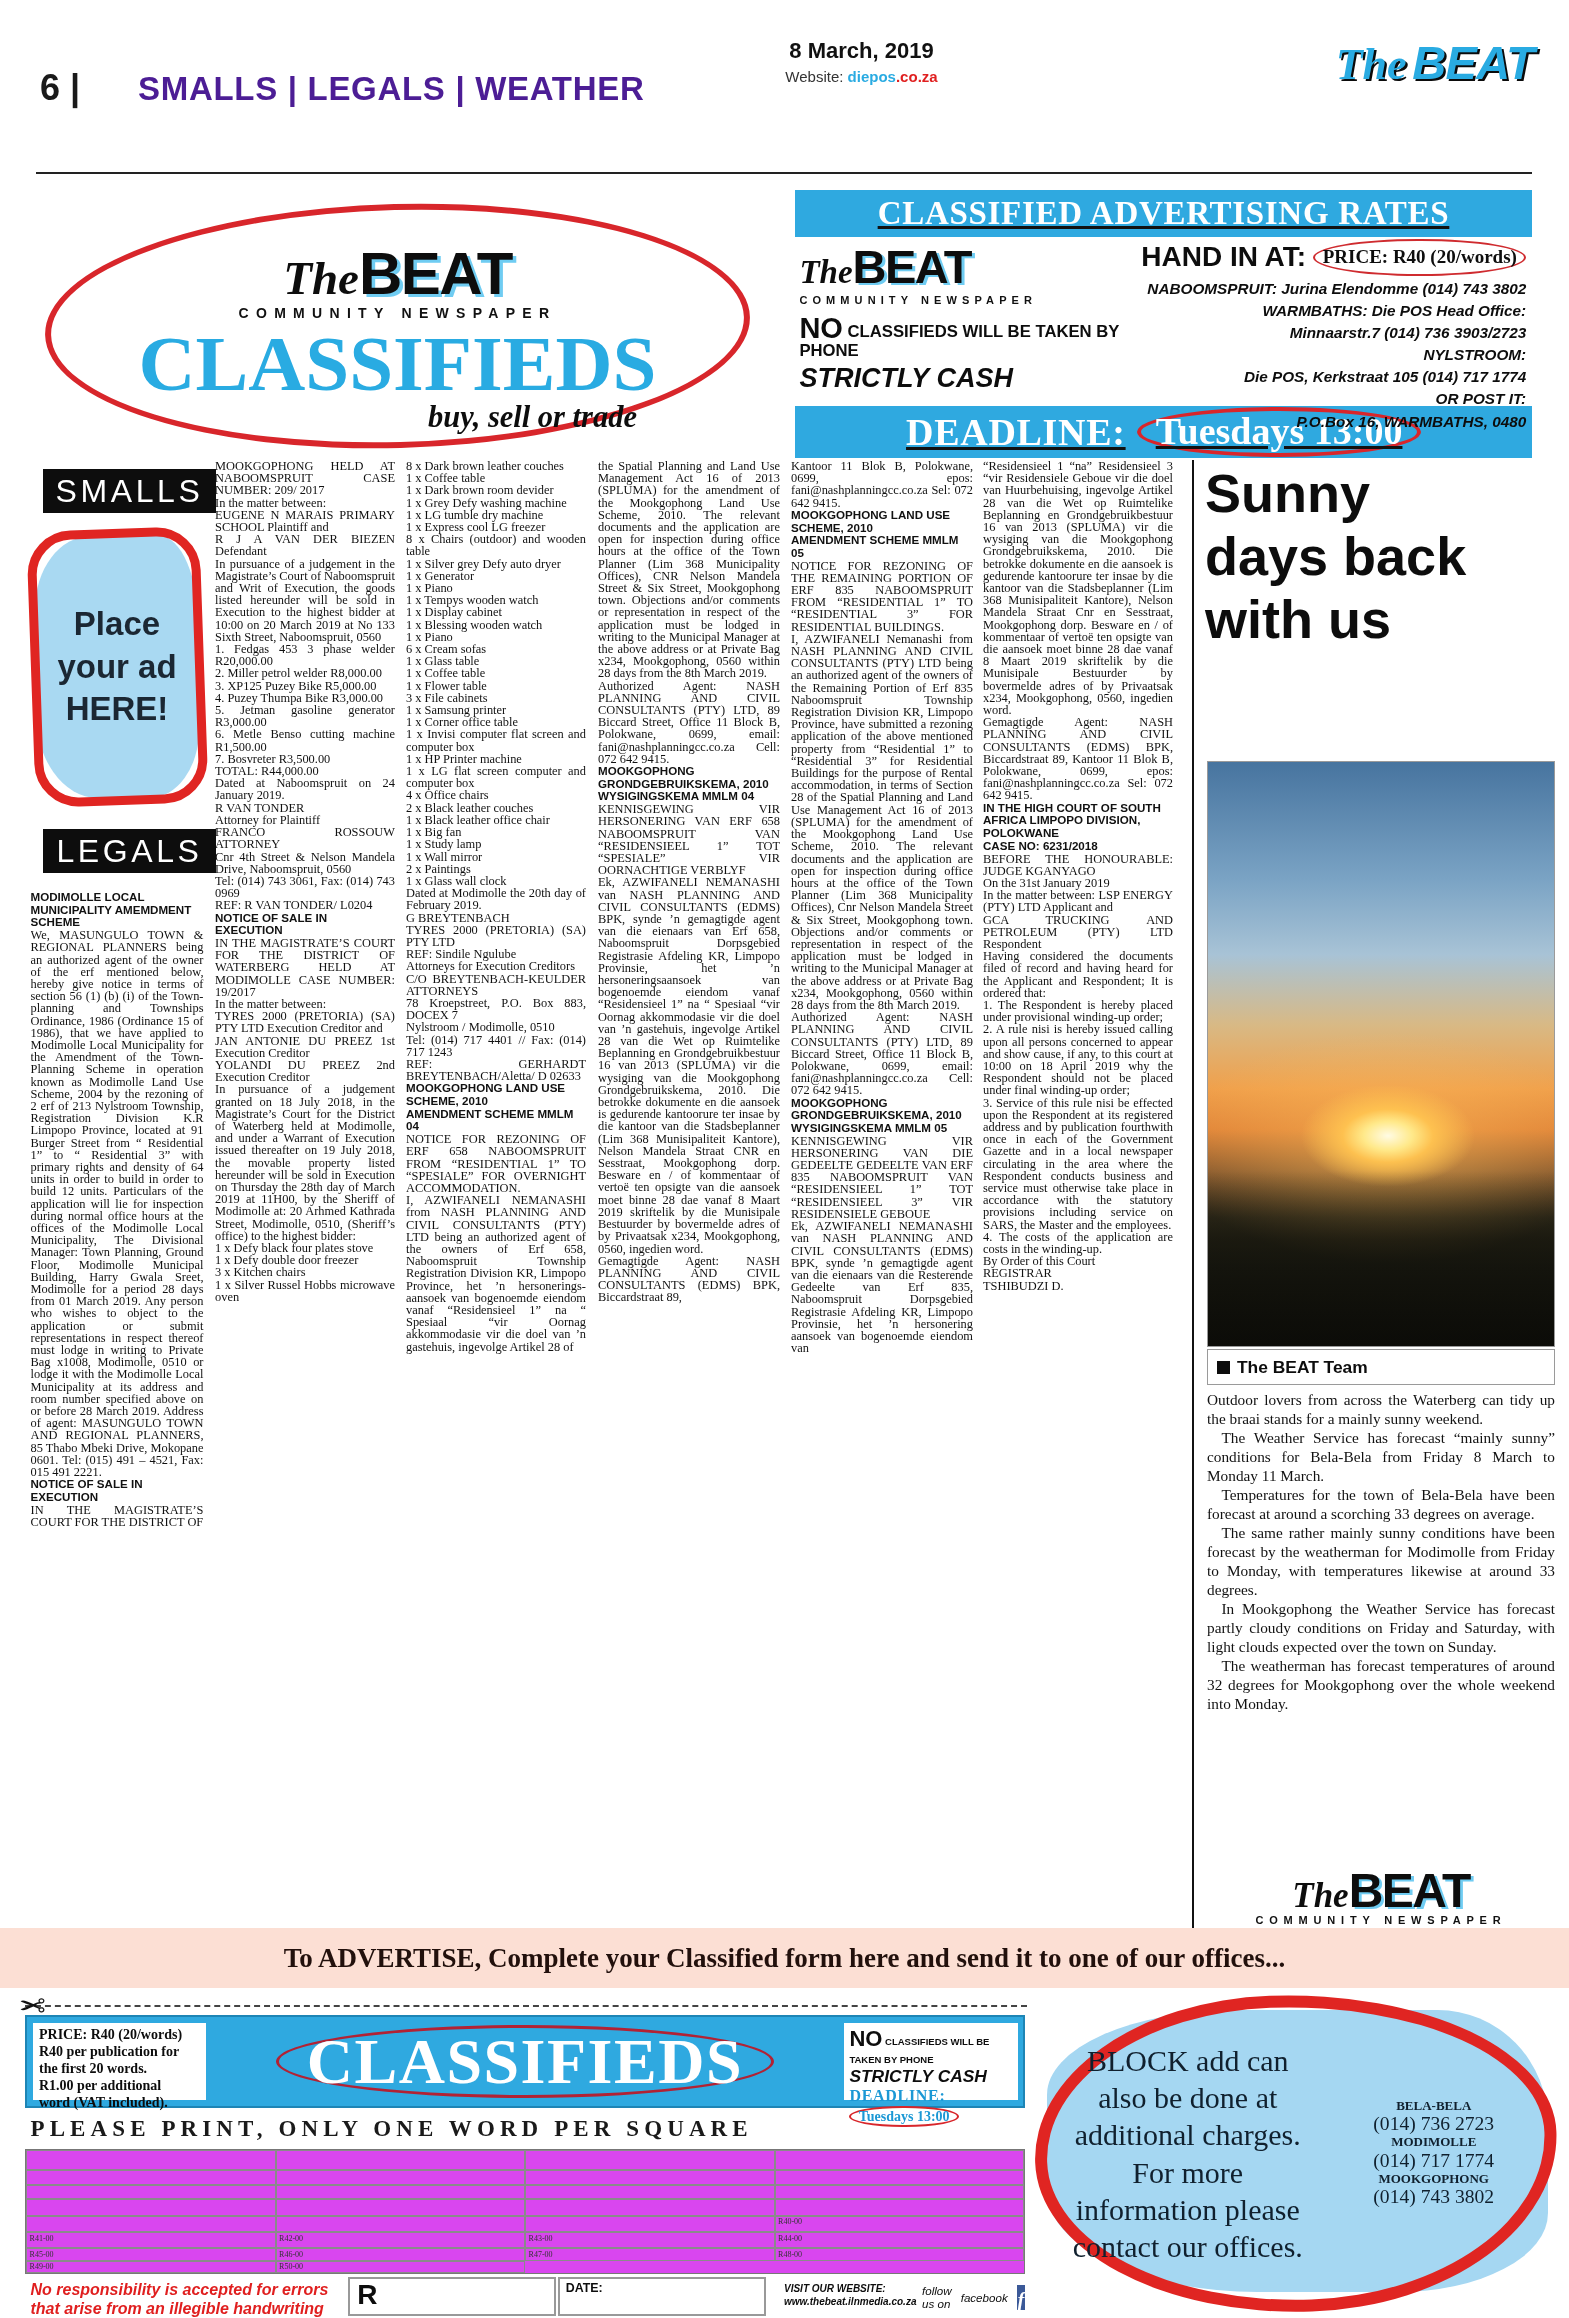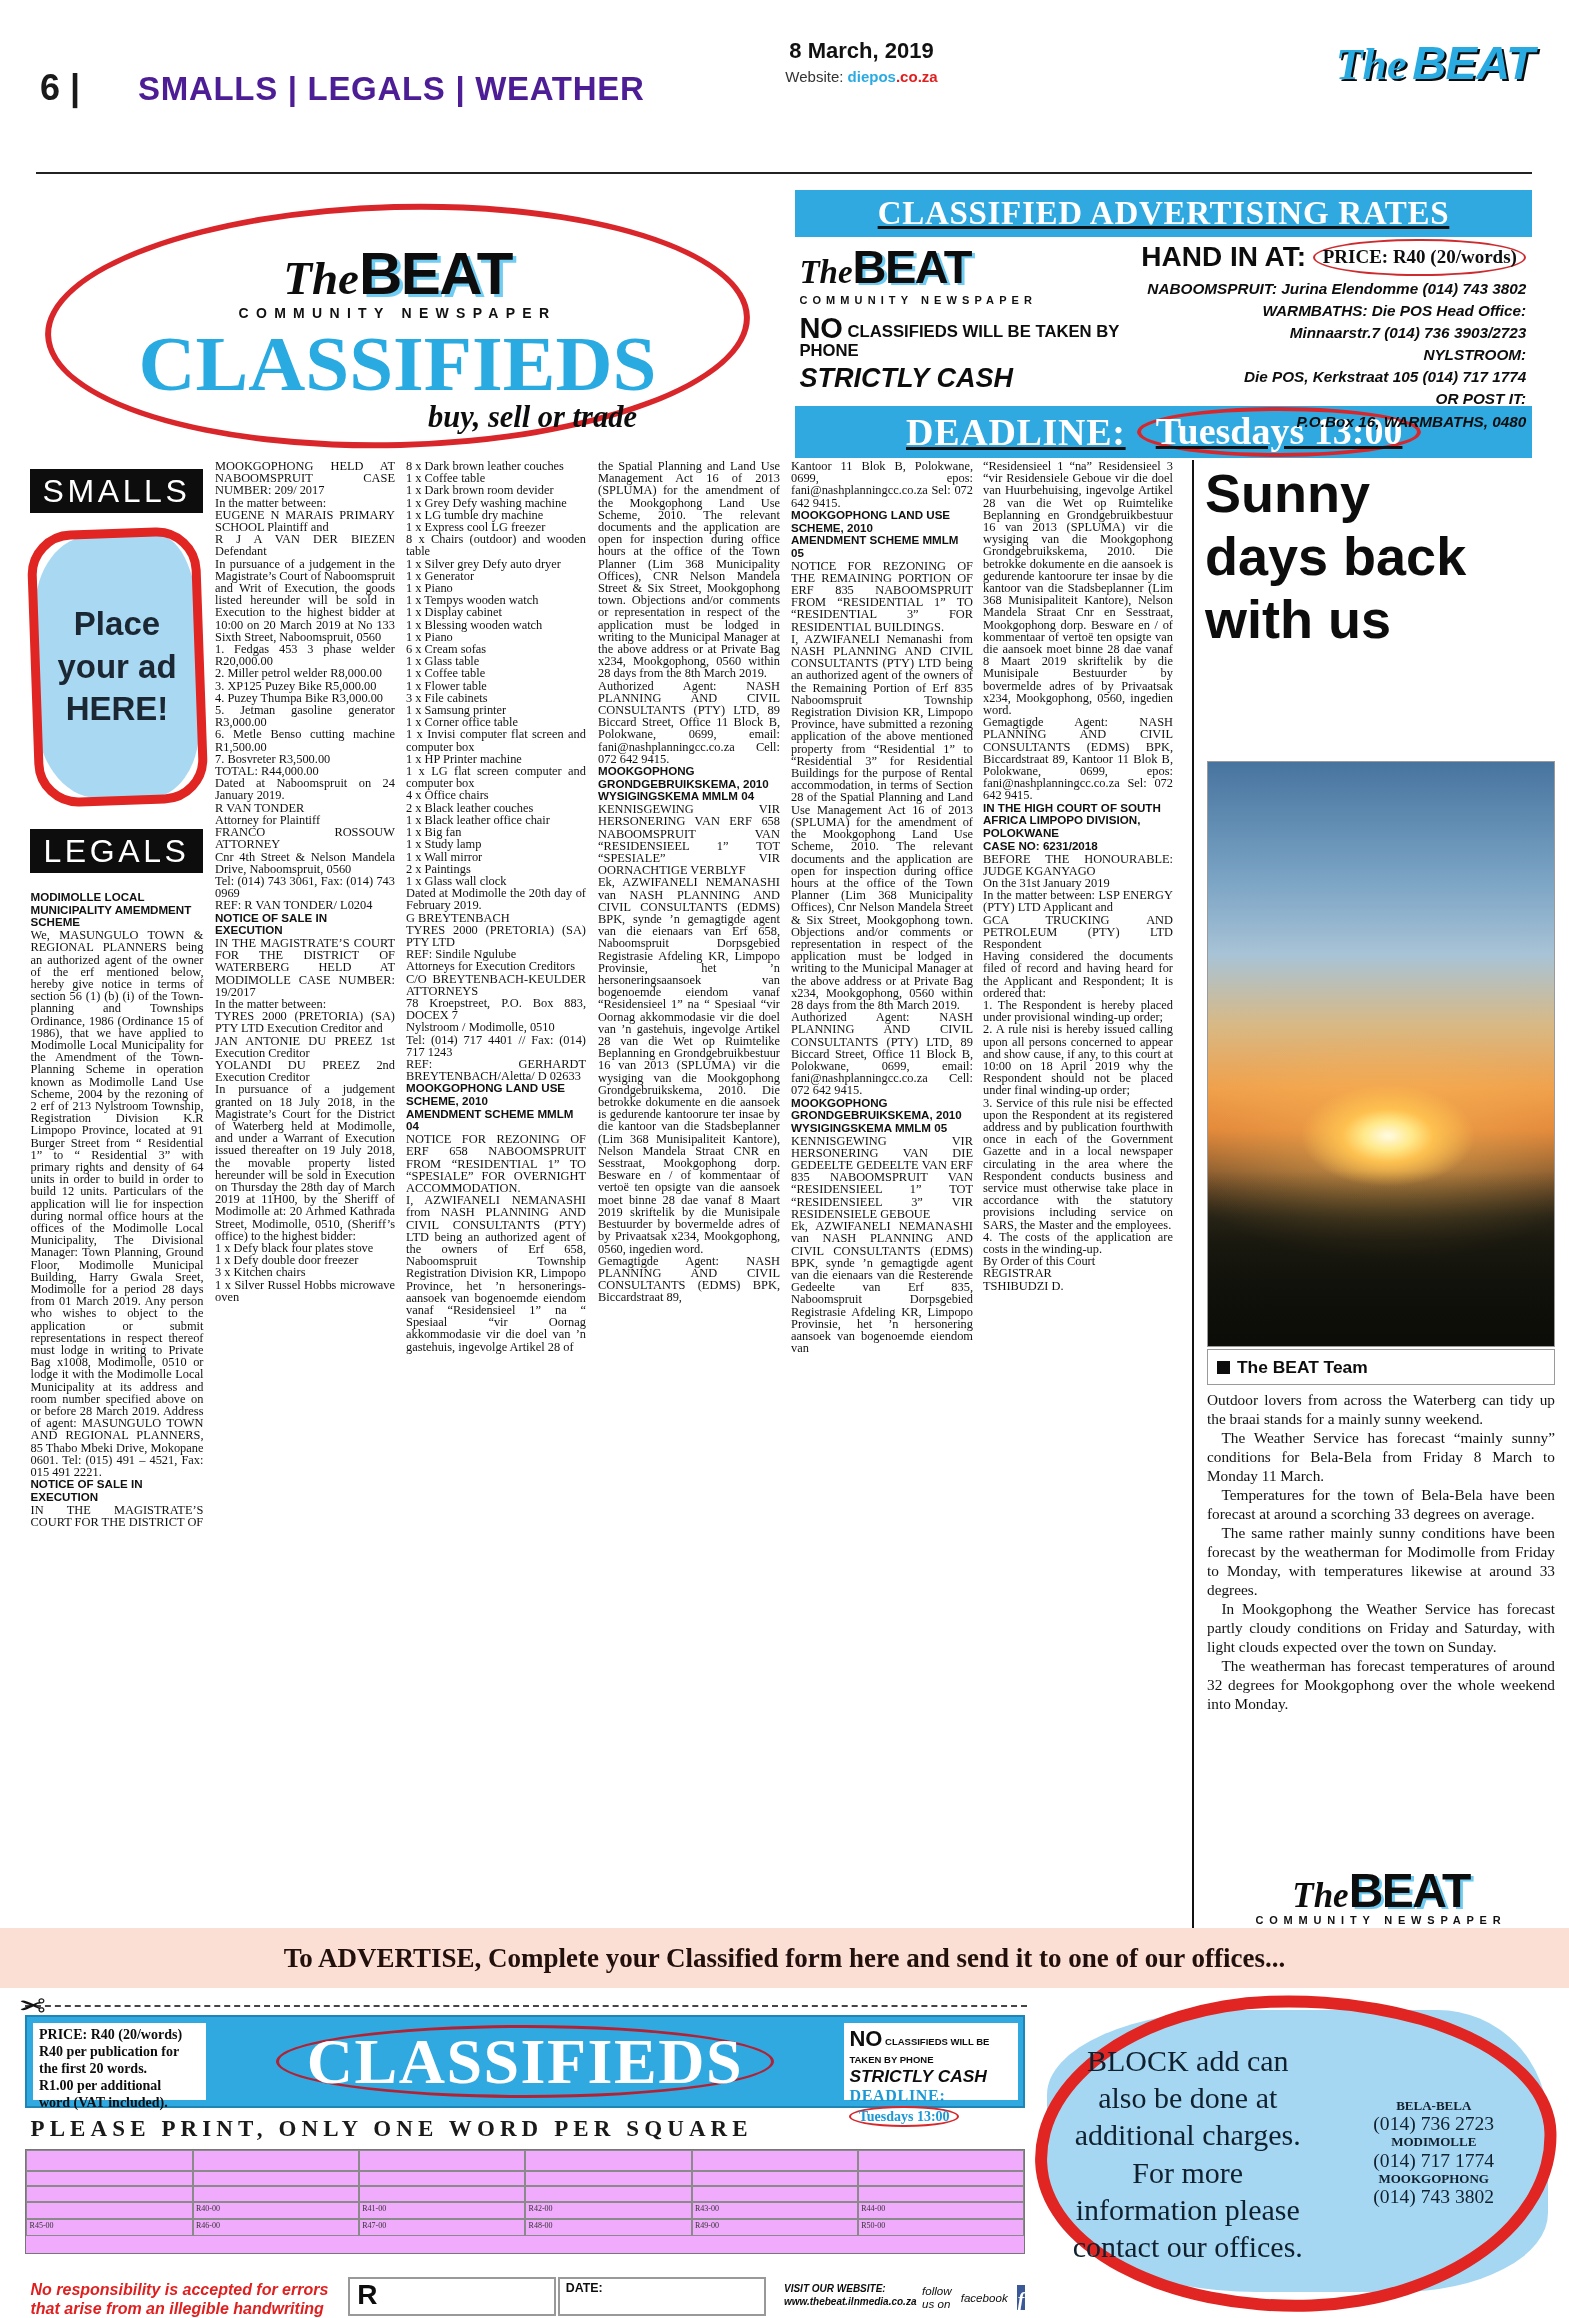--- a/index.html
+++ b/index.html
@@ -60,21 +60,21 @@
   .price-pill { font-family:"Liberation Serif",serif; font-weight:bold; font-size:19px; color:#0d0d0d;
                 border:2.2px solid #cf2b2f; border-radius:50%; padding:5.8px 7.3px; }
   .loc-lines { margin-top:1.5px; font-family:"Liberation Sans",sans-serif; font-style:italic; font-weight:bold;
                font-size:15.3px; line-height:1.45; color:#0d0d0d; }
   .deadline-bar { height:52px; background:#2fa9e0; display:flex; align-items:center; justify-content:center; gap:11.6px; }
   .dl-label { font-family:"Liberation Serif",serif; font-weight:bold; font-size:38px; color:#fff; letter-spacing:0.7px; }
   .dl-time  { font-family:"Liberation Serif",serif; font-weight:bold; font-size:38px; color:#fff;
               border:4.4px solid #d8262b; border-radius:50%; padding:0 14.5px; line-height:1.1; }
 
   
-  .black-box { position:absolute; left:30px; width:173px; height:44px; background:#0d0d0d; color:#fff;
+  .black-box { position:absolute; left:43px; width:173px; height:44px; background:#0d0d0d; color:#fff;
                font-family:"Liberation Sans",sans-serif; font-size:32px; letter-spacing:3.6px;
                display:flex; align-items:center; justify-content:center; }
   .smalls-box { top:469px; }
   .legals-box { top:829px; }
   .place-ad { position:absolute; left:30.5px; top:529px; width:173px; height:276px; }
   .pa-splash { position:absolute; inset:7.3px 4.4px; background:#a9d9f2; border-radius:34% 24% 30% 38% / 28% 36% 26% 34%; }
   .pa-ring { position:absolute; inset:0; border:9.5px solid #e02522; border-radius:44px; transform:rotate(-2deg); }
   .pa-text { position:absolute; inset:0; display:flex; align-items:center; justify-content:center; text-align:center;
              font-family:"Liberation Sans",sans-serif; font-weight:900; font-size:33px; line-height:1.3;
              color:#1b2733; white-space:pre-line; }
@@ -134,23 +134,23 @@
   .no-box { background:#fff; width:174px; margin:5.8px; padding:2.9px 5.8px; box-sizing:border-box;
             font-family:"Liberation Sans",sans-serif; color:#0d0d0d; }
   .no-box .no-big { font-weight:900; font-size:22px; vertical-align:-1.5px; }
   .no-box .no-rest { font-weight:bold; font-size:9.5px; }
   .no-box .strictly { font-style:italic; font-weight:900; font-size:17.4px; margin-top:1.5px; }
   .no-box .dl2-label { font-family:"Liberation Serif",serif; font-weight:bold; font-size:16px; color:#1b98d5; letter-spacing:0.7px; }
   .no-box .dl2-time { display:inline-block; font-family:"Liberation Serif",serif; font-weight:bold; font-size:14px; color:#1b98d5;
                       border:2.2px solid #d8262b; border-radius:50%; padding:0.7px 7.3px; margin-top:0.7px; }
   .print-note { position:absolute; left:30.5px; top:2116px; font-family:"Liberation Serif",serif; font-weight:bold;
                 font-size:23px; letter-spacing:5.1px; color:#1a1a1a; }
-  .word-grid { position:absolute; left:25.4px; top:2149px; width:1000px; height:105px; box-sizing:border-box;
-               display:grid; grid-template-columns:repeat(6,1fr); grid-template-rows:1.35fr 1fr 1fr 1.1fr 1.1fr 1.1fr;
-               border:1.5px solid #777; background:#f0abfc; }
+  .word-grid { position:absolute; left:25.4px; top:2149px; width:1000px; height:125px; box-sizing:border-box;
+               display:grid; grid-template-columns:repeat(4,1fr); grid-template-rows:1.35fr 1fr 1fr 1.1fr 1.1fr 1.1fr;
+               border:1.5px solid #777; background:#d946ef; }
   .grid-cell { border:0.7px solid #8a8a8a; font-family:"Liberation Serif",serif; font-size:8px; color:#333;
                padding:0.7px 2.2px; overflow:hidden; }
   .disclaimer { position:absolute; left:30.5px; top:2280px; width:313px; font-family:"Liberation Sans",sans-serif;
                 font-style:italic; font-weight:bold; font-size:16px; line-height:1.2; color:#e01f1f; }
   .r-box { position:absolute; left:348px; top:2277px; width:208px; height:39px; background:#fff; border:2.9px solid #999;
            box-sizing:border-box; font-family:"Liberation Sans",sans-serif; font-weight:bold; font-size:28px;
            color:#0d0d0d; padding-left:7.3px; }
   .date-box { position:absolute; left:558px; top:2277px; width:208px; height:39px; background:#fff; border:2.9px solid #999;
               box-sizing:border-box; font-family:"Liberation Sans",sans-serif; font-weight:900; font-size:12.4px;
               color:#0d0d0d; padding:1.5px 0 0 5.8px; }

